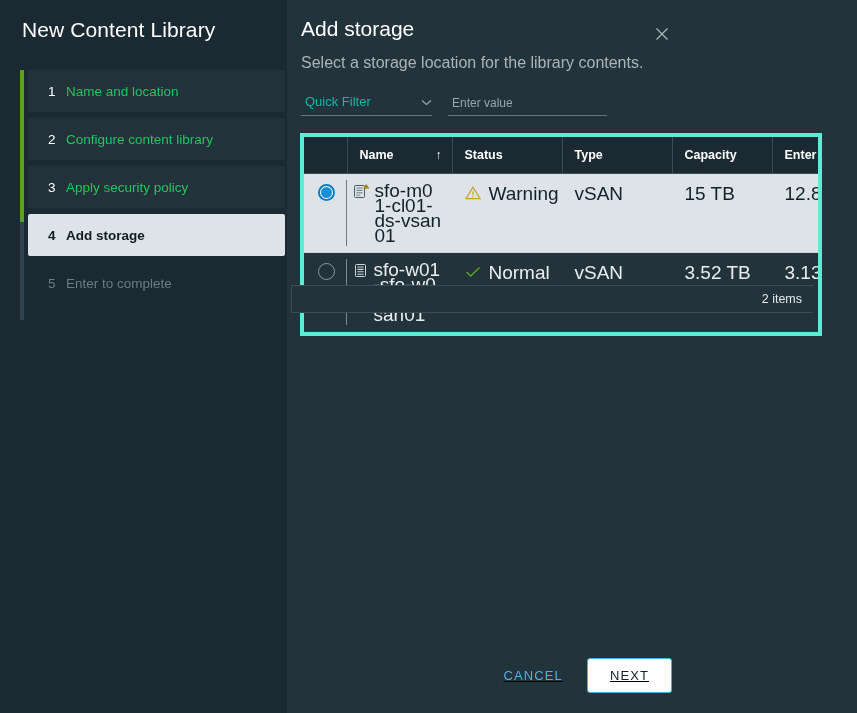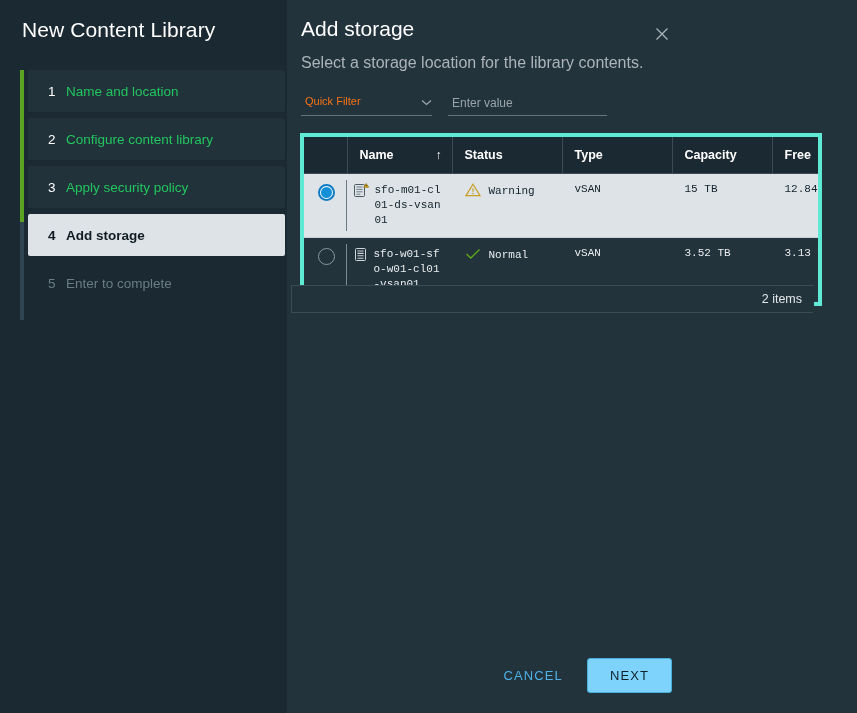--- a/index.html
+++ b/index.html
@@ -79,21 +79,21 @@
     position: absolute; left: 14px; top: 92px;
     display: flex; align-items: flex-end; gap: 16px;
   }
   .qf {
     width: 131px;
     border-bottom: 1px solid #66757d;
     padding: 0 0 5px 4px;
     display: flex; align-items: center; justify-content: space-between;
     cursor: pointer;
   }
-  .qf-label { font-size: 11px; color: #f97316; }
+  .qf-label { font-size: 13px; color: #14b8a6; }
   .qf-caret { margin-left: 6px; opacity: .75; }
   .filter-input {
     width: 159px;
     border: none; border-bottom: 1px solid #66757d;
     background: transparent;
     color: #e9edef; font-size: 12px;
     font-family: "Liberation Sans", sans-serif;
     padding: 0 0 5px 4px;
     outline: none;
   }
@@ -133,28 +133,27 @@
     white-space: nowrap;
     position: relative;
     vertical-align: middle;
     cursor: pointer;
   }
   thead th.th-radio { border-right: 1px solid #3a4c56; cursor: default; }
   .th-inner { display: flex; align-items: center; justify-content: space-between; }
   .sort-arrow { font-size: 12px; color: #ffffff; margin-left: 8px; }
 
   tbody td {
-    font-size: 11px;
+    font-size: 19px;
     color: #e9edef;
     padding: 9px 10px 9px 12px;
     vertical-align: top;
     border-right: 1px solid transparent;
     background: #22333c;
     border-bottom: 1px solid #2c3d46;
-    font-family: Liberation Mono, monospace;
   }
   tbody tr.sel td {
     background: #dde3e6;
     color: #12212a;
     border-bottom: 1px solid #c8d1d6;
   }
   tbody td.td-radio { padding: 10px 0 0 14px; position: relative; }
   tbody td.td-name  { padding-left: 6px; }
   .name-cell { display: flex; align-items: flex-start; gap: 6px; }
   .name-text { line-height: 15px; word-break: break-all; }
@@ -198,37 +197,37 @@
   .grid-footer-wrap {
     position: absolute; left: 4px; top: 285px;
     width: 522px;
     border: 1px solid #3a4c56;
     border-top: none;
   }
 
   
   .footer {
     position: absolute; right: 16px; bottom: 20px;
-    display: flex; align-items: center; gap: 14px;
+    display: flex; align-items: center; gap: 14px; text-decoration: underline;
   }
   .btn {
     font-family: "Liberation Sans", sans-serif;
     font-size: 13px; letter-spacing: 1.1px;
     cursor: pointer; border-radius: 3px;
   }
   .btn-link {
     background: transparent; border: none;
     color: #4db1e8; padding: 8px 10px;
   }
   .btn-outline {
     background: transparent; border: 1px solid #3c93c8;
     color: #6fc1ec; padding: 8px 22px;
   }
   .btn-primary {
-    background: #7dd3fc; border: 1px solid #49afdb;
+    background: #ffffff; border: 1px solid #49afdb;
     color: #11222b; padding: 9px 22px; font-weight: normal;
   }
 </style>
 </head>
 <body>
 
 <div id="app">
 
   <aside class="sidebar">
     <div class="wizard-title">New Content Library</div>
@@ -309,21 +308,21 @@
             <th>
               <span>Status</span>
             </th>
             <th>
               <span>Type</span>
             </th>
             <th>
               <span>Capacity</span>
             </th>
             <th>
-              <span>Free</span>
+              <span>Enter</span>
             </th>
           </tr>
         </thead>
         <tbody>
 
           <tr class="sel">
             <td class="td-radio">
               <span class="radio checked"></span>
             </td>
             <td class="td-name">

